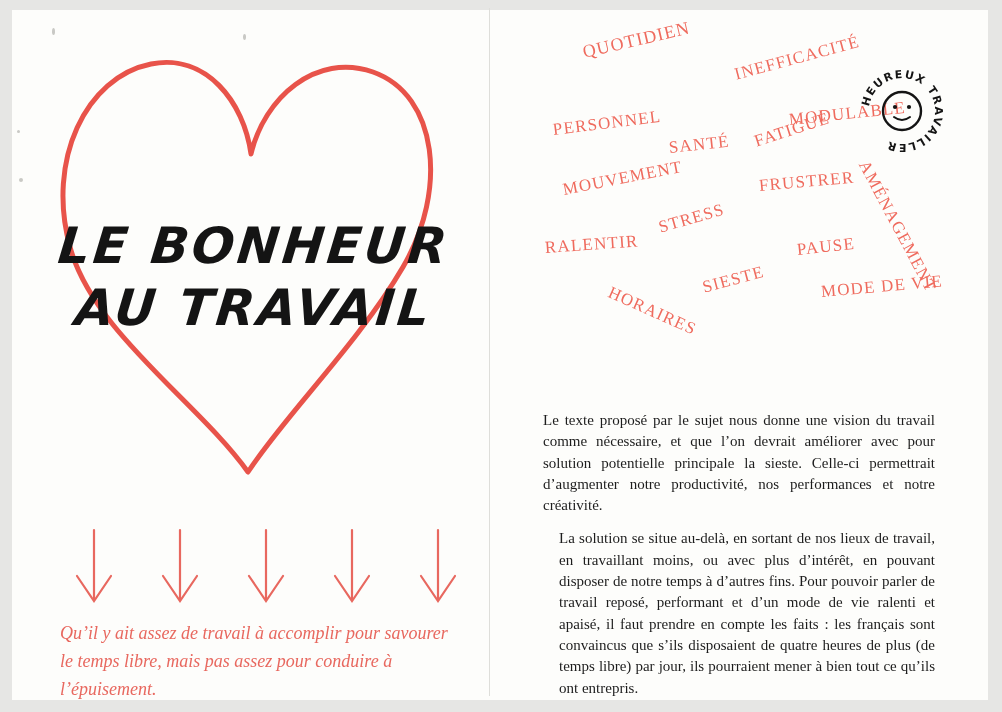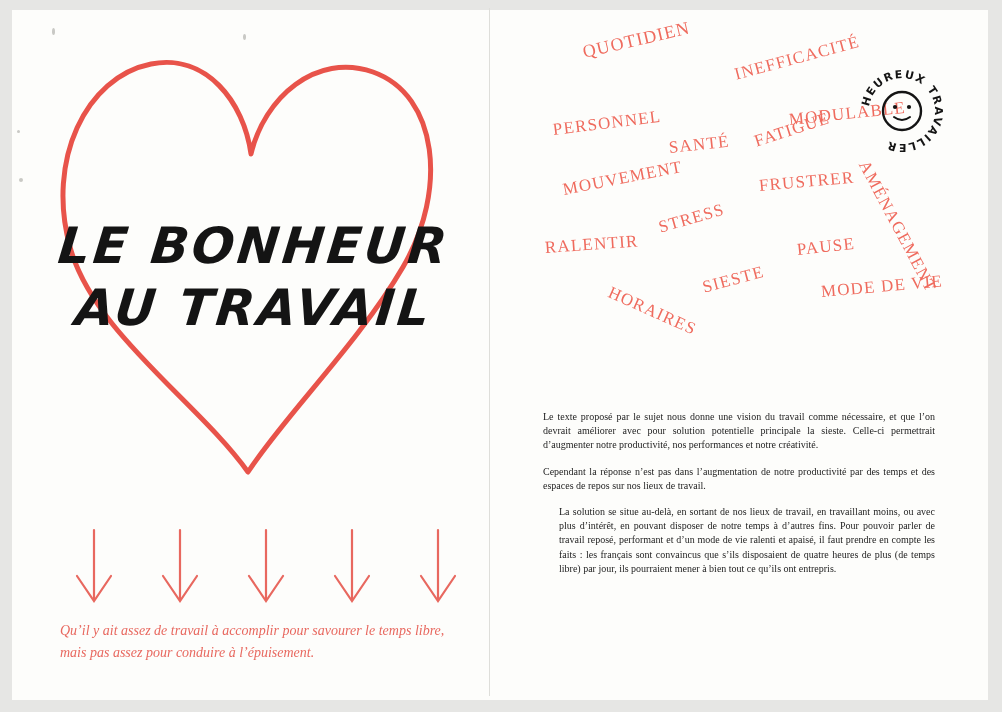--- a/index.html
+++ b/index.html
@@ -76,21 +76,21 @@
     width: 390px; height: 80px;
   }
 
   .quote {
     position: absolute;
     left: 48px; top: 610px;
     width: 400px;
     color: #e8685f;
     font-family: "Liberation Serif", serif;
     font-style: italic;
-    font-size: 14px;
+    font-size: 18px;
     line-height: 1.55;
   }
 
   
   #right-page {
     position: absolute;
     left: 491px; top: 10px;
     width: 497px; height: 690px;
   }
 
@@ -114,21 +114,21 @@
     left: 368px; top: 58px;
     width: 86px; height: 86px;
   }
 
   .body-text {
     position: absolute;
     left: 52px; top: 400px;
     width: 392px;
     color: #1d1d1d;
     font-family: "Liberation Serif", serif;
-    font-size: 10px;
+    font-size: 15px;
     line-height: 1.42;
     text-align: justify;
   }
   .body-text p { margin: 0 0 12px 0; }
   .body-text p:last-child { margin-bottom: 0; margin-left: 16px; }
 
   
   .speck {
     position: absolute;
     background: #c9c9c5;
@@ -230,17 +230,16 @@
         </text>
         <circle cx="43" cy="43" r="19" fill="none" stroke="#141414" stroke-width="2.4"></circle>
         <circle cx="36" cy="39" r="2.1" fill="#141414"></circle>
         <circle cx="50" cy="39" r="2.1" fill="#141414"></circle>
         <path d="M35 49 Q43 55 51 49" fill="none" stroke="#141414" stroke-width="2" stroke-linecap="round"></path>
       </svg>
     </div>
 
     <div class="body-text">
       <p>Le texte proposé par le sujet nous donne une vision du travail comme nécessaire, et que l’on devrait améliorer avec pour solution potentielle principale la sieste. Celle-ci permettrait d’augmenter notre productivité, nos performances et notre créativité.</p>
-      <p>Cependant la réponse n’est pas dans l’augmentation de notre productivité par des temps et des espaces de repos sur nos lieux de travail.</p>
       <p>La solution se situe au-delà, en sortant de nos lieux de travail, en travaillant moins, ou avec plus d’intérêt, en pouvant disposer de notre temps à d’autres fins. Pour pouvoir parler de travail reposé, performant et d’un mode de vie ralenti et apaisé, il faut prendre en compte les faits : les français sont convaincus que s’ils disposaient de quatre heures de plus (de temps libre) par jour, ils pourraient mener à bien tout ce qu’ils ont entrepris.</p>
     </div>
   </div>
 </div>
 
 </body></html>

